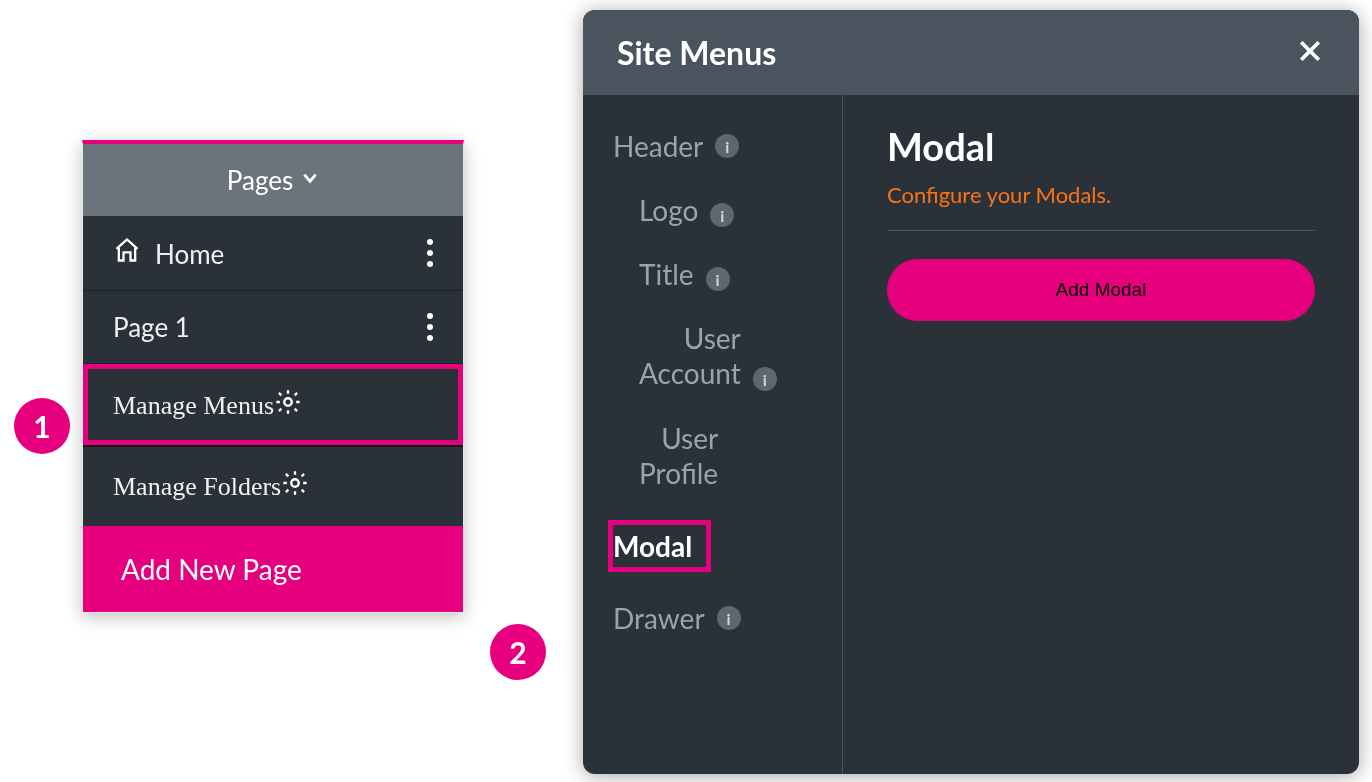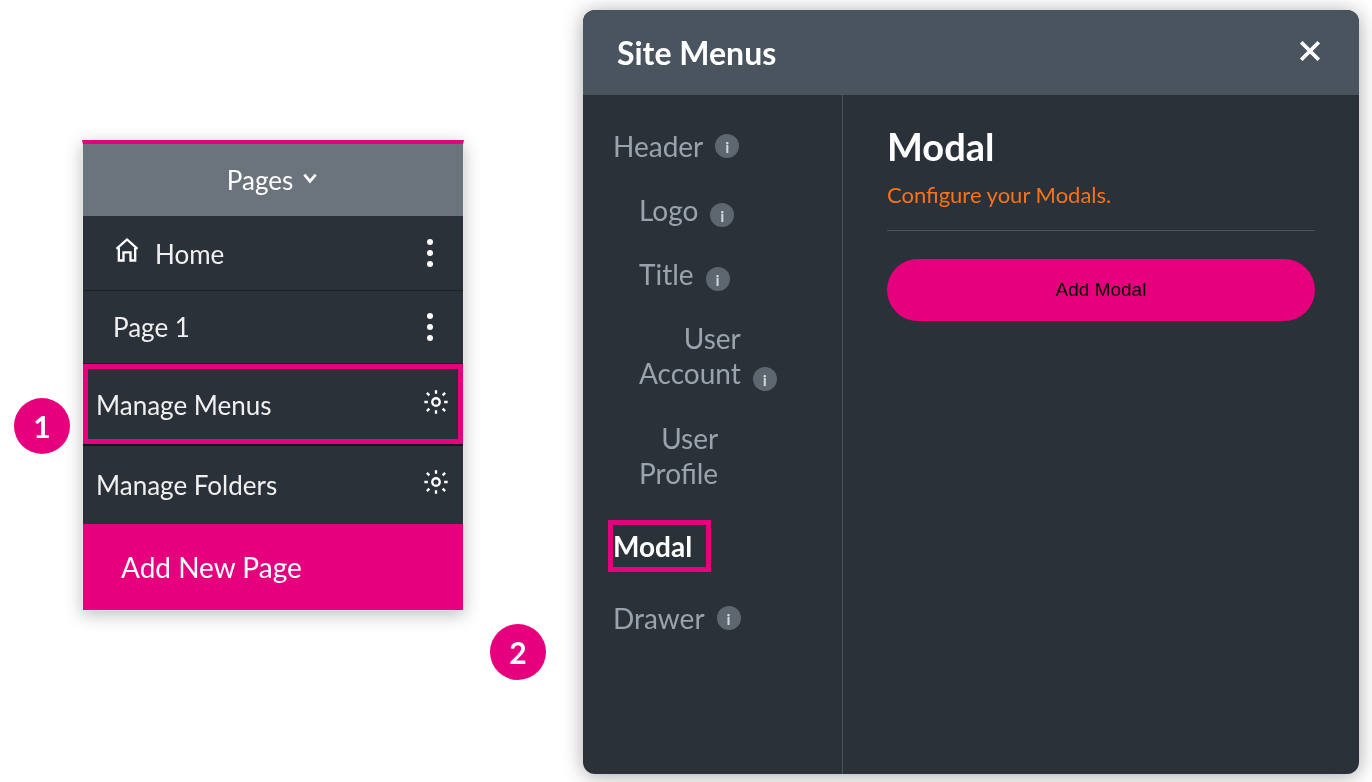--- a/index.html
+++ b/index.html
@@ -51,25 +51,26 @@
     font-size: 26px;
     border-bottom: 1px solid #1c2127;
     cursor: pointer;
   }
   .page-row .left { display:flex; align-items:flex-end; gap:14px; }
   .home-icon svg { width: 28px; height: 28px; }
   .dots { display:flex; flex-direction:column; gap:5px; }
   .dots span { width:6px; height:6px; background:#fff; border-radius:50%; display:block; }
 
   .menu-row {
-    display:flex; align-items:center; justify-content:space-between;
-    padding: 22px 13px;
+    display:flex; align-items:center; 
+    padding: 22px 30px;
     color:#f0f0f0; font-size:26px;
     border-top: 2px solid #121417;
     cursor:pointer;
+    font-family:Liberation Serif, serif;
   }
   .menu-row.highlighted {
     outline: 5px solid #e6007e;
     outline-offset: -5px;
   }
   .gear svg { width:28px; height:28px; }
 
   .add-row {
     background:#e6007e;
     color:#fff;

